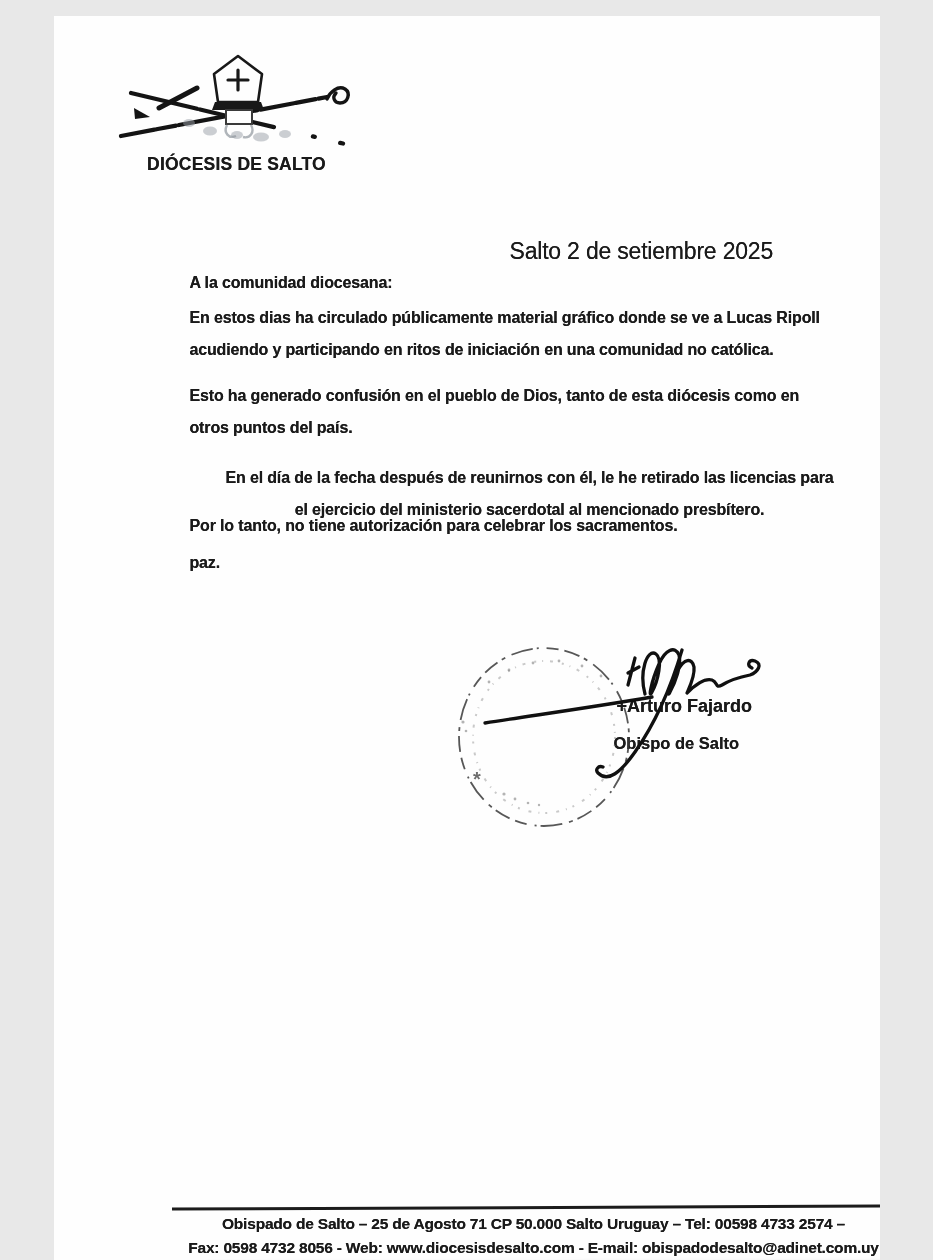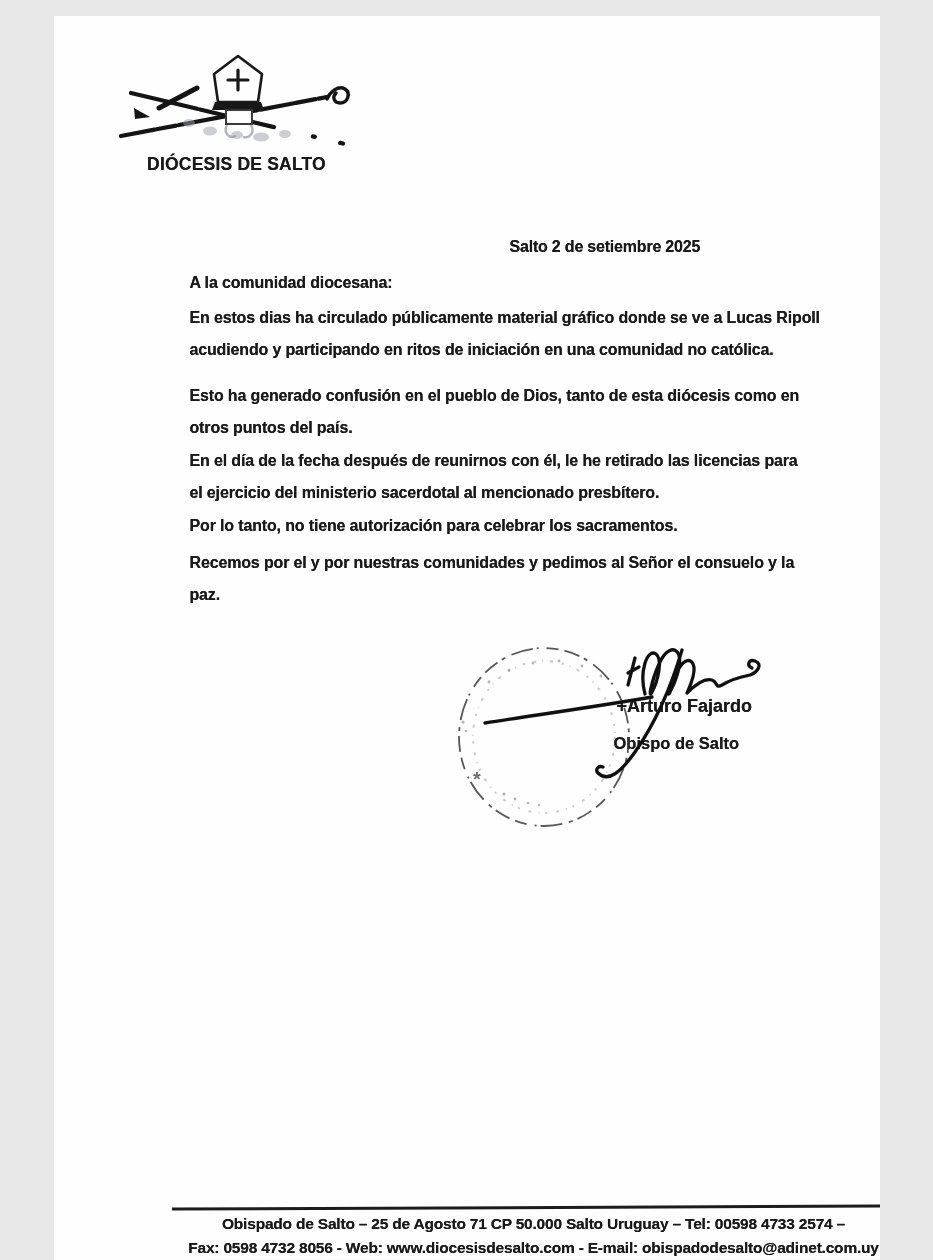--- a/index.html
+++ b/index.html
@@ -12,28 +12,28 @@
   .ink{color:#1a1a1a;text-shadow:0 0 .5px rgba(20,20,20,.85);}
   .abs{position:absolute;}
 
   
   #lh-name{left:57px;top:138px;width:252px;text-align:center;
     font-size:17.5px;font-weight:bold;letter-spacing:.2px;}
   #lh-country{left:57px;top:163px;width:252px;text-align:center;
     font-size:17.5px;font-weight:bold;letter-spacing:.6px;}
 
   
-  #date-line{left:456px;top:222px;font-size:16px;font-weight:bold;letter-spacing:-.2px;}
+  #date-line{left:456px;top:222px;font-size:23px;font-weight:normal;letter-spacing:-.2px;}
   .bodyline{display:block;white-space:nowrap;}
   .para{position:absolute;left:136px;width:680px;margin:0;
     font-size:16px;font-weight:bold;letter-spacing:-.15px;line-height:32px;}
   #salutation{top:251px;}
   #p0{top:286px;}
   #p1{top:364px;}
-  #p2{top:429px;}
+  #p2{top:446px;text-align:center;}
   #p3{top:494px;}
   #p4{top:531px;}
 
   
   #sig-name{left:563px;top:680px;font-size:18px;font-weight:bold;z-index:2;}
   #sig-title{left:560px;top:718px;font-size:16.5px;font-weight:bold;z-index:2;}
   #sig-art{left:395px;top:610px;z-index:3;pointer-events:none;}
 
   
   #footer-rule{left:118px;top:1190px;width:744px;height:3px;background:#1c1c1c;
@@ -91,21 +91,20 @@
     <span class="bodyline">otros puntos del país.</span>
   </p>
   <p class="para ink" id="p2">
     <span class="bodyline">En el día de la fecha después de reunirnos con él, le he retirado las licencias para</span>
     <span class="bodyline">el ejercicio del ministerio sacerdotal al mencionado presbítero.</span>
   </p>
   <p class="para ink" id="p3">
     <span class="bodyline">Por lo tanto, no tiene autorización para celebrar los sacramentos.</span>
   </p>
   <p class="para ink" id="p4">
-    <span class="bodyline">Recemos por el y por nuestras comunidades y pedimos al Señor el consuelo y la</span>
     <span class="bodyline">paz.</span>
   </p>
 
   <div class="abs ink" id="sig-name">+Arturo Fajardo</div>
   <div class="abs ink" id="sig-title">Obispo de Salto</div>
 
   <svg class="abs" id="sig-art" width="330" height="215" viewBox="0 0 330 215">
 
     <g>
       <ellipse cx="95" cy="111" rx="85" ry="89" fill="none" stroke="#3a3a3a" stroke-width="1.8" opacity=".85" stroke-dasharray="16 5 4 7 22 4 2 8 12 6"></ellipse>

